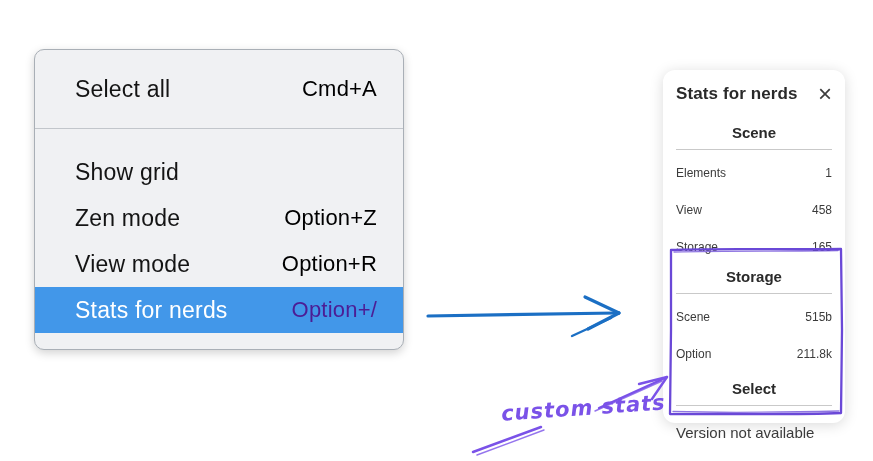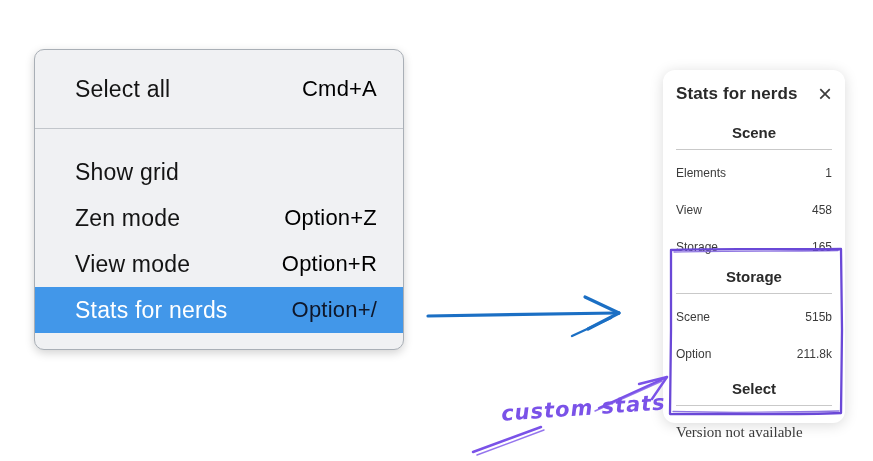--- a/index.html
+++ b/index.html
@@ -16,40 +16,40 @@
   }
   .menu-section { padding:16px 0; }
   .menu-section.s2 { padding:20px 0 16px; }
   .menu-item {
     height:46px; display:flex; align-items:center; justify-content:space-between;
     padding:0 26px 0 40px; font-size:23px; color:#141414; cursor:default;
     letter-spacing:.2px;
   }
   .menu-item .shortcut { color:#000000; font-size:22px; }
   .menu-item.selected { background:#4297e9; color:#ffffff; }
-  .menu-item.selected .shortcut { color:#0f172a; }
+  .menu-item.selected .shortcut { color:#4c1d95; }
   .menu-divider { height:1px; background:#c2c6cb; }
 
   
   .stats-panel {
     position:absolute; left:663px; top:70px; width:182px; height:353px;
     background:#ffffff; border-radius:12px; box-sizing:border-box;
     box-shadow:0 2px 14px rgba(0,0,0,.15); padding:14px 13px 0; color:#3b3b3b;
   }
   .sp-header { display:flex; justify-content:space-between; align-items:center; }
   .sp-title { font-weight:bold; font-size:17px; color:#2a2a2a; letter-spacing:.1px; }
   .sp-close { font-size:24px; color:#3d3d3d; line-height:18px; cursor:pointer; font-weight:300; }
   .sp-heading { text-align:center; font-weight:bold; font-size:15px; color:#2a2a2a; }
   .h-scene   { margin-top:20px; }
   .h-storage { margin-top:7px; }
   .h-version { margin-top:12px; }
   .sp-hr { height:1px; background:#c9c9c9; margin-top:8px; }
   .sp-rows { margin-top:4px; }
   .sp-row { display:flex; justify-content:space-between; align-items:center; height:28px; font-size:12px;margin-top:9px; }
-  .sp-note { font-size:15px; margin-top:12px; height:28px; display:flex; align-items:center;font-family:Liberation Serif, serif; }
+  .sp-note { font-size:15px; margin-top:12px; height:28px; display:flex; align-items:center; }
 
   
   .overlay { position:absolute; left:0; top:0; pointer-events:none; }
   .custom-stats-label {
     position:absolute; left:501px; top:396px;
     font-family:"DejaVu Sans", sans-serif; font-style:italic; font-weight:bold;
     font-size:21px; letter-spacing:1px; transform:rotate(-4deg); color:#7a52e8;
     white-space:nowrap;
   }
 </style>

